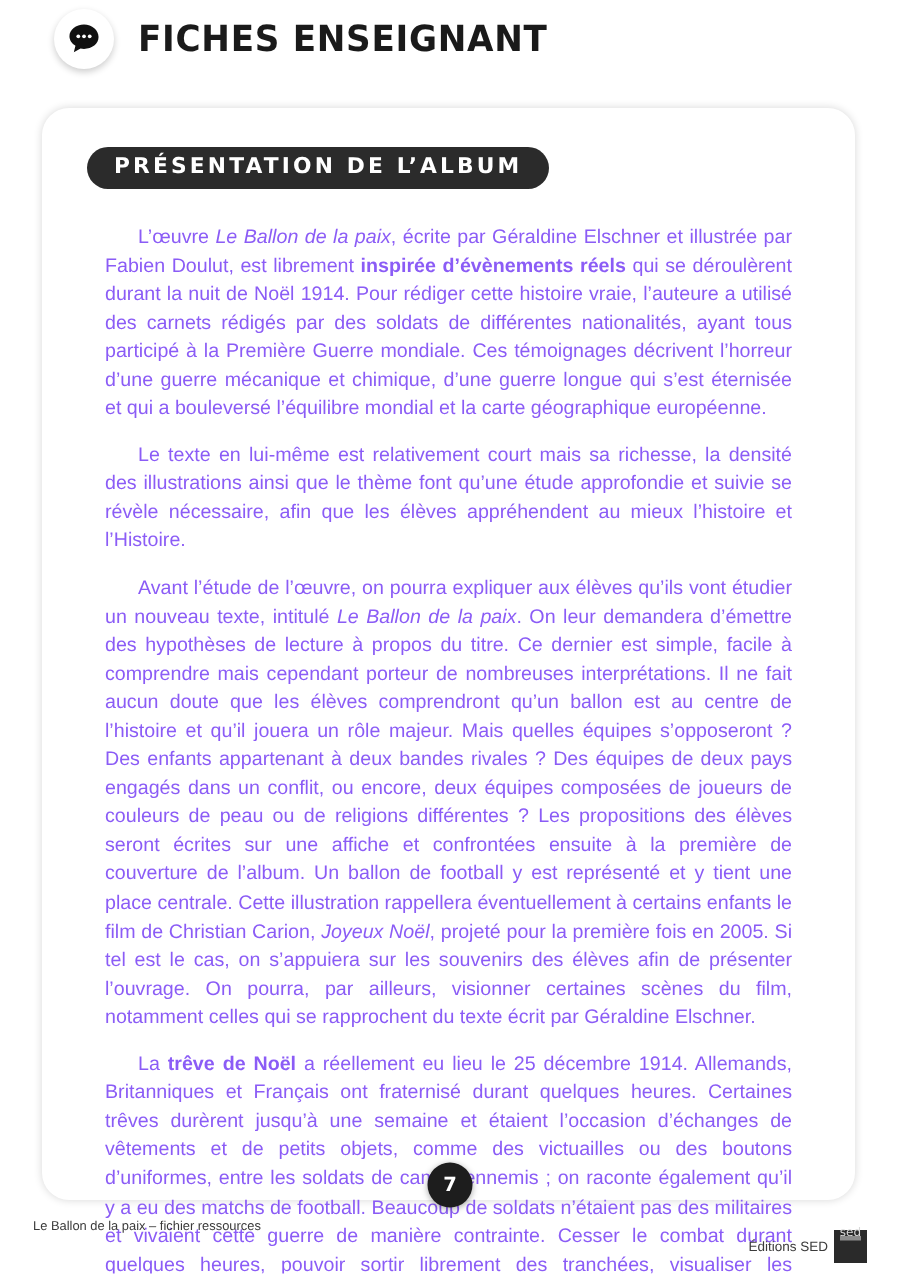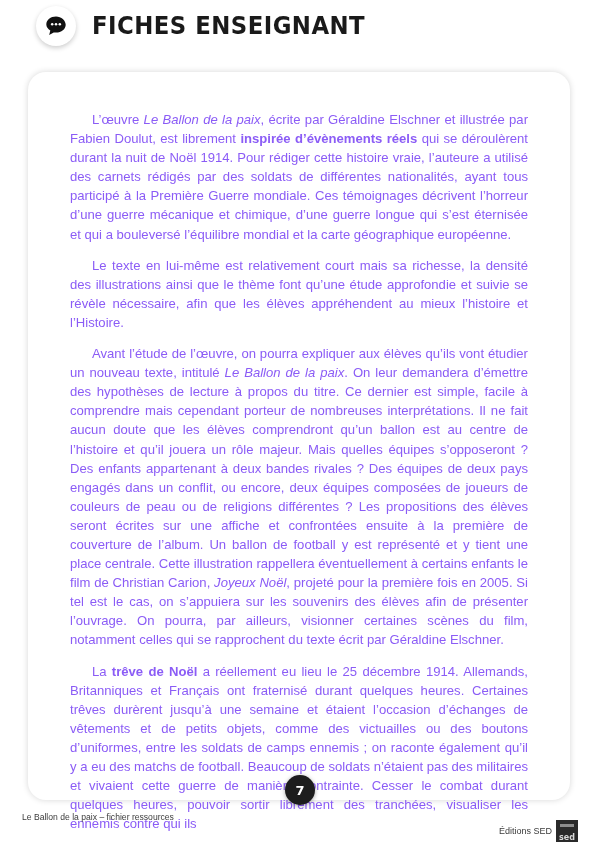--- a/index.html
+++ b/index.html
@@ -154,42 +154,43 @@
     position: absolute;
     top: 4px;
     left: 4px;
     width: 14px;
     height: 3px;
     background: #8c8c8c;
   }
   .sed-logo .sed-text {
     font-family: "DejaVu Sans", sans-serif;
     font-size: 8px;
-    font-weight: bold;
+    font-weight: normal;
     color: #d8d8d8;
     line-height: 1;
-    margin-bottom: 0;
+    margin-bottom: 16px;
   }
 </style>
 </head>
 <body>
 
 <div class="page-header">
   <div class="header-icon-wrap">
     <svg class="bubble-icon" width="26" height="26" viewBox="0 0 26 26" aria-hidden="true">
       <path d="M13 3.4C7.6 3.4 3.3 6.9 3.3 11.2c0 2.6 1.6 4.9 4 6.3l-1.1 4.4 4.5-2.5c.7.1 1.5.2 2.3.2 5.4 0 9.7-3.5 9.7-7.9S18.4 3.4 13 3.4z" fill="#111111"></path>
       <circle cx="9.2" cy="11.2" r="1.25" fill="#ffffff"></circle>
       <circle cx="13" cy="11.2" r="1.25" fill="#ffffff"></circle>
       <circle cx="16.8" cy="11.2" r="1.25" fill="#ffffff"></circle>
     </svg>
   </div>
   <div class="header-title">FICHES ENSEIGNANT</div>
 </div>
 
 <div class="content-card">
+  <div class="section-banner">PRÉSENTATION DE L’ALBUM</div>
   <div id="article-body">
       <p class="body-text"><span>L’œuvre </span><em>Le Ballon de la paix</em><span>, écrite par Géraldine Elschner et illustrée par Fabien Doulut, est librement </span><strong>inspirée d’évènements réels</strong><span> qui se déroulèrent durant la nuit de Noël 1914. Pour rédiger cette histoire vraie, l’auteure a utilisé des carnets rédigés par des soldats de différentes nationalités, ayant tous participé à la Première Guerre mondiale. Ces témoignages décrivent l’horreur d’une guerre mécanique et chimique, d’une guerre longue qui s’est éternisée et qui a bouleversé l’équilibre mondial et la carte géographique européenne.</span></p>
       <p class="body-text"><span>Le texte en lui-même est relativement court mais sa richesse, la densité des illustrations ainsi que le thème font qu’une étude approfondie et suivie se révèle nécessaire, afin que les élèves appréhendent au mieux l’histoire et l’Histoire.</span></p>
       <p class="body-text"><span>Avant l’étude de l’œuvre, on pourra expliquer aux élèves qu’ils vont étudier un nouveau texte, intitulé </span><em>Le Ballon de la paix</em><span>. On leur demandera d’émettre des hypothèses de lecture à propos du titre. Ce dernier est simple, facile à comprendre mais cependant porteur de nombreuses interprétations. Il ne fait aucun doute que les élèves comprendront qu’un ballon est au centre de l’histoire et qu’il jouera un rôle majeur. Mais quelles équipes s’opposeront ? Des enfants appartenant à deux bandes rivales ? Des équipes de deux pays engagés dans un conflit, ou encore, deux équipes composées de joueurs de couleurs de peau ou de religions différentes ? Les propositions des élèves seront écrites sur une affiche et confrontées ensuite à la première de couverture de l’album. Un ballon de football y est représenté et y tient une place centrale. Cette illustration rappellera éventuellement à certains enfants le film de Christian Carion, </span><em>Joyeux Noël</em><span>, projeté pour la première fois en 2005. Si tel est le cas, on s’appuiera sur les souvenirs des élèves afin de présenter l’ouvrage. On pourra, par ailleurs, visionner certaines scènes du film, notamment celles qui se rapprochent du texte écrit par Géraldine Elschner.</span></p>
       <p class="body-text"><span>La </span><strong>trêve de Noël</strong><span> a réellement eu lieu le 25 décembre 1914. Allemands, Britanniques et Français ont fraternisé durant quelques heures. Certaines trêves durèrent jusqu’à une semaine et étaient l’occasion d’échanges de vêtements et de petits objets, comme des victuailles ou des boutons d’uniformes, entre les soldats de camps ennemis ; on raconte également qu’il y a eu des matchs de football. Beaucoup de soldats n’étaient pas des militaires et vivaient cette guerre de manière contrainte. Cesser le combat durant quelques heures, pouvoir sortir librement des tranchées, visualiser les ennemis contre qui ils</span></p>
     </div>
 </div>
 
 <div class="page-badge">7</div>
 

